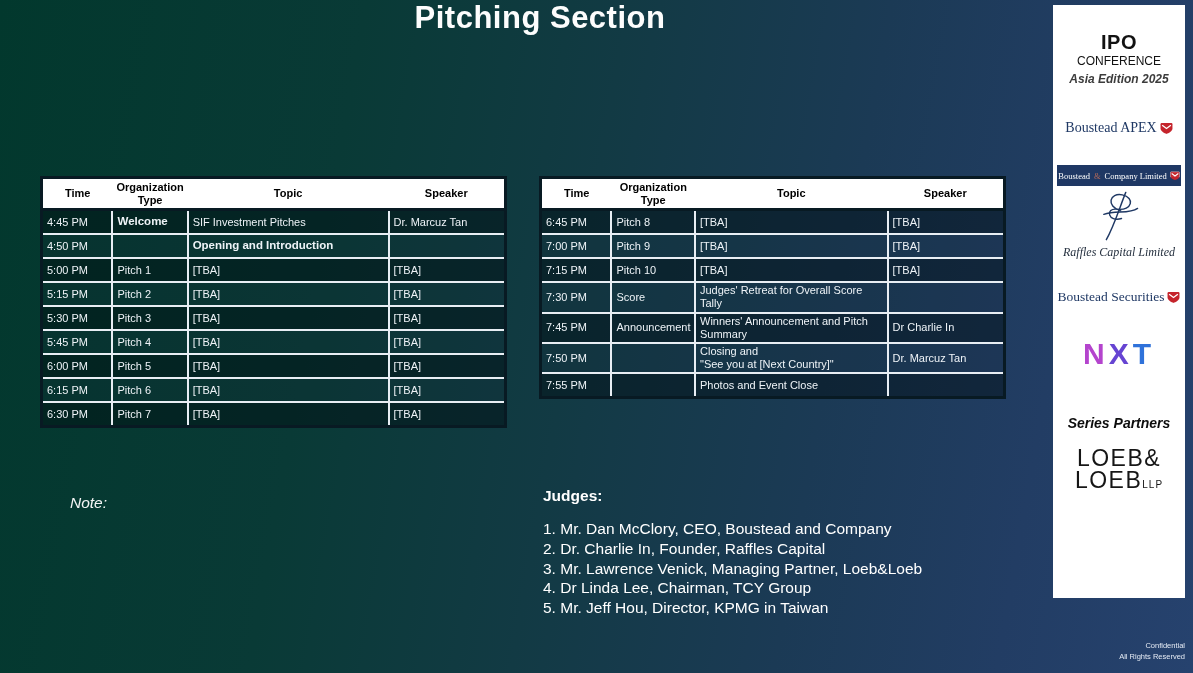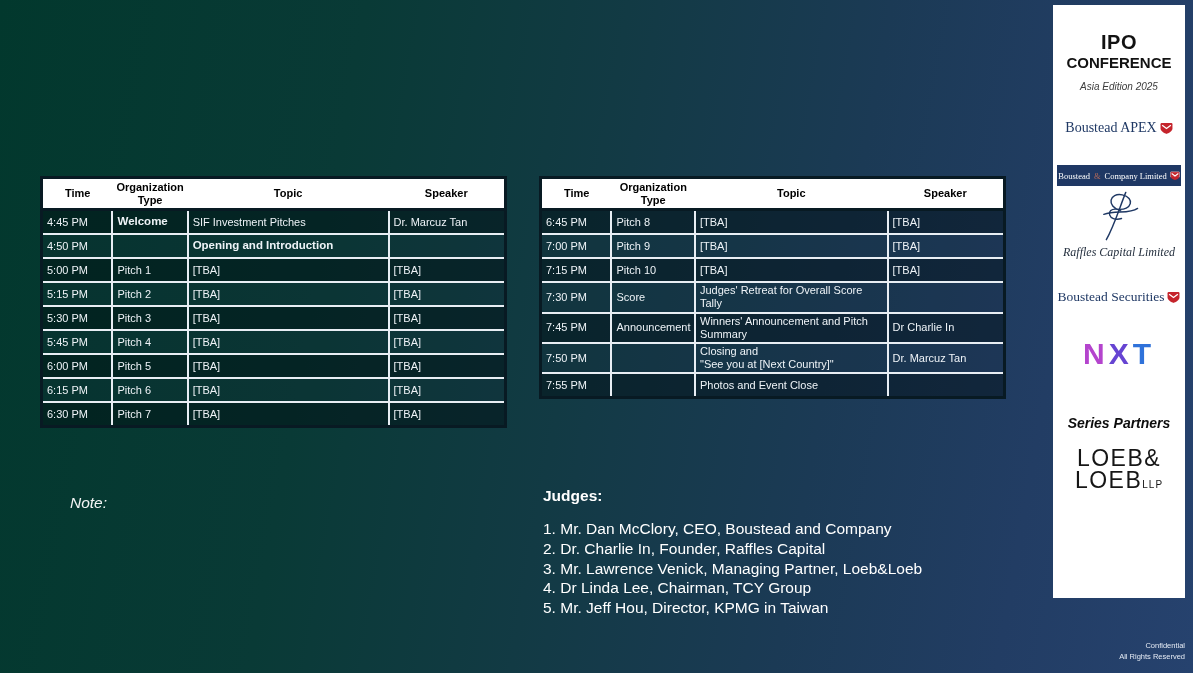--- a/index.html
+++ b/index.html
@@ -29,22 +29,22 @@
     font-style:italic;font-size:15.5px;line-height:1.38;}
   
   .judges{position:absolute;left:543px;top:487px;width:480px;color:#fff;font-size:15.5px;}
   .judges .hd{font-weight:bold;margin-bottom:14px;}
   .judges .item{line-height:1.28;}
   
   .panel{position:absolute;left:1053px;top:5px;width:132px;height:593px;background:#ffffff;}
   .panel .abs{position:absolute;left:0;width:100%;text-align:center;}
   .ipo{top:26px;color:#121212;}
   .ipo .l1{font-size:20px;font-weight:bold;letter-spacing:.5px;}
-  .ipo .l2{font-size:15px;font-weight:bold;letter-spacing:0;}
-  .ipo .l3{font-size:10px;font-weight:normal;font-style:italic;color:#3c3c3c;margin-top:10px;}
+  .ipo .l2{font-size:12px;font-weight:normal;letter-spacing:0;}
+  .ipo .l3{font-size:12px;font-weight:bold;font-style:italic;color:#3c3c3c;margin-top:4px;}
   .brandrow{display:flex;align-items:center;justify-content:center;gap:3px;}
   .serif{font-family:"Liberation Serif","DejaVu Serif",serif;}
   .apex{top:115px;color:#1f3864;font-size:14px;}
   .banner{position:absolute;top:160px;left:4px;right:4px;height:21px;background:#1f3864;
     display:flex;align-items:center;justify-content:center;gap:3px;color:#fff;font-size:8.5px;}
   .banner .amp{color:#b56a5a;padding:0 1px;}
   .raffles-mark{top:184px;}
   .raffles-name{top:240px;color:#25303f;font-size:12px;font-style:italic;}
   .securities{top:284px;color:#1f3864;font-size:13.5px;}
   .nxt{top:332px;font-size:30px;font-weight:bold;letter-spacing:4px;}
@@ -54,20 +54,21 @@
   .loeb .llp{font-size:10px;letter-spacing:1px;font-weight:500;}
   .crest{flex:0 0 auto;}
   .footer{position:absolute;left:1053px;top:640px;width:132px;text-align:right;
     color:#e4eaf4;font-size:7.5px;line-height:1.5;}
 </style>
 </head>
 <body>
 
 <div class="slide">
 
+  <div class="title">Pitching Section</div>
 
   <div class="tbl-wrap tbl-left">
     <table class="sched">
       <colgroup>
           <col style="width:15.3%">
           <col style="width:16.2%">
           <col style="width:43.3%">
           <col style="width:25.2%">
         </colgroup>
       <thead>

